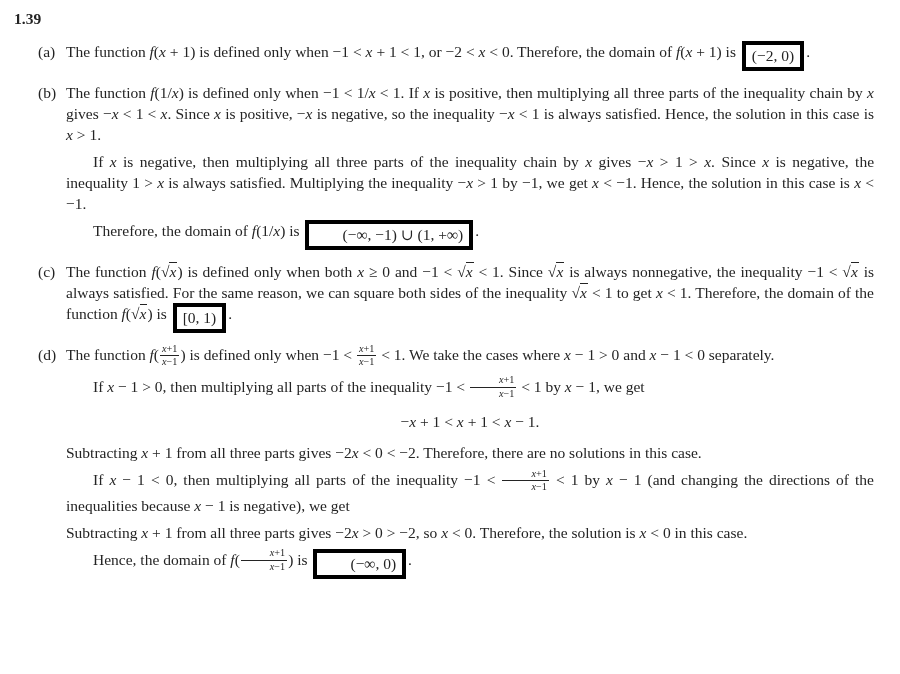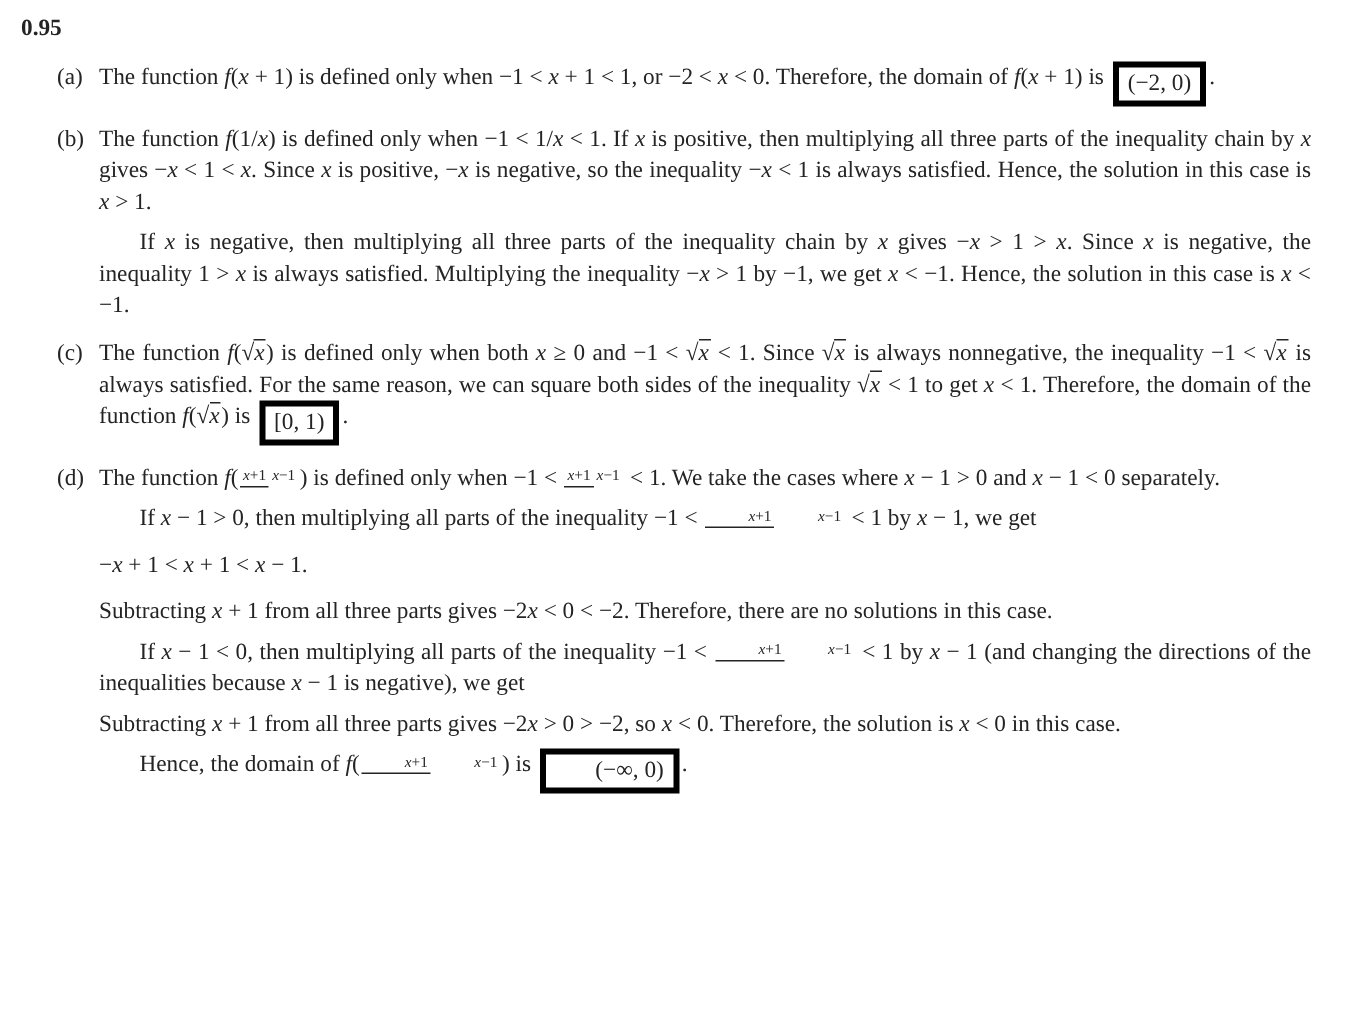--- a/index.html
+++ b/index.html
@@ -29,27 +29,27 @@
   }
   .part-body { flex: 1; min-width: 0; }
   .p {
     margin: 0 0 6px 0;
     text-align: justify;
   }
   .p:last-child { margin-bottom: 0; }
   .indent { text-indent: 27px; }
   .eq {
     margin: 10px 0;
-    text-align: left;
+    text-align: center;
   }
   i { font-style: italic; }
   
   .frac {
     display: inline-flex;
-    flex-direction: row;
+    flex-direction: column;
     text-align: center;
     font-size: 0.66em;
     line-height: 1.2;
     vertical-align: middle;
     position: relative;
     top: -0.12em;
     margin: 0 1px;
   }
   .frac .num { border-bottom: 1px solid currentColor; padding: 0 2px; }
   .frac .den { padding: 0 2px; }
@@ -65,34 +65,35 @@
     line-height: 17px;
     margin: 0 2px;
     vertical-align: -4px;
   }
 </style>
 </head>
 <body>
 
 <div class="page">
 
-  <div class="prob-num">0.95</div>
+  <div class="prob-num">1.39</div>
 
   <section class="part">
     <div class="part-label">(a)</div>
     <div class="part-body">
       <p class="p">The function <i>f</i>(<i>x</i> + 1) is defined only when −1 &lt; <i>x</i> + 1 &lt; 1, or −2 &lt; <i>x</i> &lt; 0.  Therefore, the domain of <i>f</i>(<i>x</i> + 1) is <span class="boxed">(−2, 0)</span>.</p>
     </div>
   </section>
 
   <section class="part">
     <div class="part-label">(b)</div>
     <div class="part-body">
       <p class="p">The function <i>f</i>(1/<i>x</i>) is defined only when −1 &lt; 1/<i>x</i> &lt; 1.  If <i>x</i> is positive, then multiplying all three parts of the inequality chain by <i>x</i> gives −<i>x</i> &lt; 1 &lt; <i>x</i>.  Since <i>x</i> is positive, −<i>x</i> is negative, so the inequality −<i>x</i> &lt; 1 is always satisfied.  Hence, the solution in this case is <i>x</i> &gt; 1.</p>
       <p class="p indent">If <i>x</i> is negative, then multiplying all three parts of the inequality chain by <i>x</i> gives −<i>x</i> &gt; 1 &gt; <i>x</i>.  Since <i>x</i> is negative, the inequality 1 &gt; <i>x</i> is always satisfied.  Multiplying the inequality −<i>x</i> &gt; 1 by −1, we get <i>x</i> &lt; −1. Hence, the solution in this case is <i>x</i> &lt; −1.</p>
+      <p class="p indent">Therefore, the domain of <i>f</i>(1/<i>x</i>) is <span class="boxed">(−∞, −1) ∪ (1, +∞)</span>.</p>
     </div>
   </section>
 
   <section class="part">
     <div class="part-label">(c)</div>
     <div class="part-body">
       <p class="p">The function <i>f</i>(<span class="sqrt"><span class="rad">√</span><span class="vin"><i>x</i></span></span>) is defined only when both <i>x</i> ≥ 0 and −1 &lt; <span class="sqrt"><span class="rad">√</span><span class="vin"><i>x</i></span></span> &lt; 1.  Since <span class="sqrt"><span class="rad">√</span><span class="vin"><i>x</i></span></span> is always nonnegative, the inequality −1 &lt; <span class="sqrt"><span class="rad">√</span><span class="vin"><i>x</i></span></span> is always satisfied.  For the same reason, we can square both sides of the inequality <span class="sqrt"><span class="rad">√</span><span class="vin"><i>x</i></span></span> &lt; 1 to get <i>x</i> &lt; 1.  Therefore, the domain of the function <i>f</i>(<span class="sqrt"><span class="rad">√</span><span class="vin"><i>x</i></span></span>) is <span class="boxed">[0, 1)</span>.</p>
     </div>
   </section>
 

